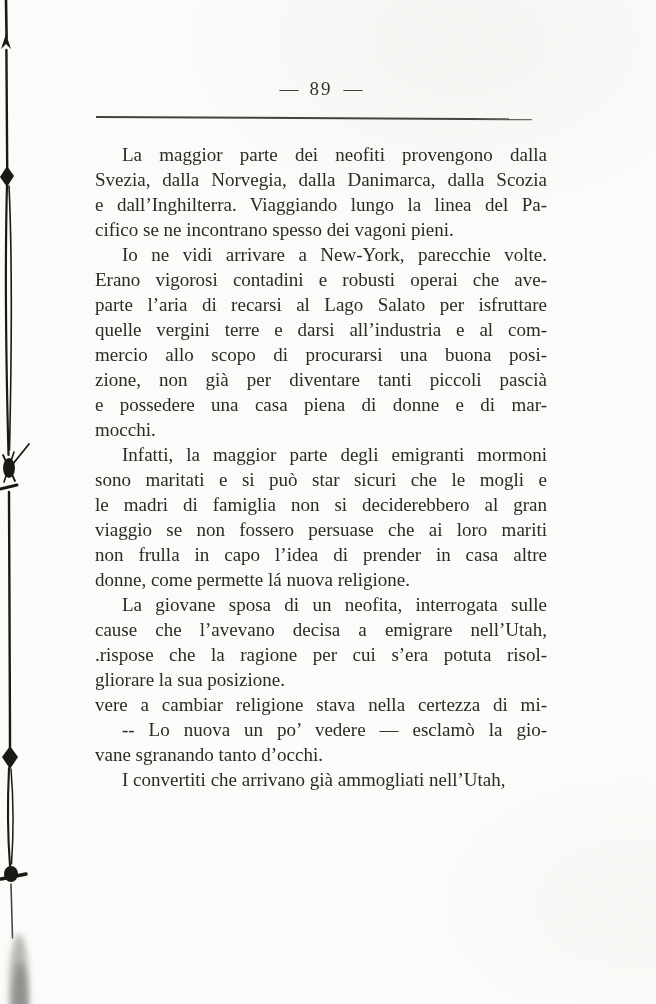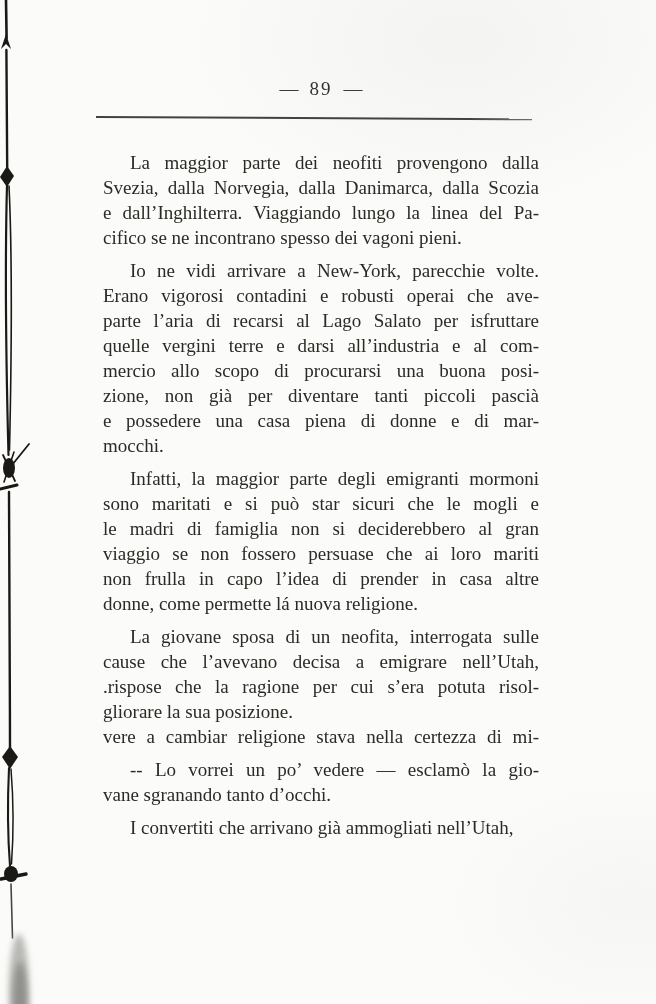--- a/index.html
+++ b/index.html
@@ -28,21 +28,21 @@
   .pagenum{letter-spacing:2px;}
   .rule{
     position:absolute;top:116px;left:96px;width:436px;height:2px;
     background:linear-gradient(90deg, var(--rule) 85%, rgba(69,66,60,.75));
     transform:rotate(0.3deg);transform-origin:left center;border:none;
   }
   .body{
     position:absolute;top:142px;left:95px;width:452px;
     font-size:19px;color:var(--ink);
   }
-  .para{margin:8px;padding:0;font-family:Liberation Serif, serif;}
+  .para{margin:0;padding:0;font-family:Liberation Serif, serif;}
   .line{
     height:25px;line-height:25px;white-space:nowrap;overflow:hidden;
     text-align:justify;text-align-last:justify;
   }
   .line.pfirst{text-indent:27px;}
   .line.plast{text-align-last:left;}
 </style>
 </head>
 <body>
 
@@ -114,21 +114,21 @@
         <div class="line plast">donne, come permette lá nuova religione.</div>
       </div>
       <div class="para">
         <div class="line pfirst">La giovane sposa di un neofita, interrogata sulle</div>
         <div class="line">cause che l’avevano decisa a emigrare nell’Utah,</div>
         <div class="line">.rispose che la ragione per cui s’era potuta risol-</div>
         <div class="line plast">gliorare la sua posizione.</div>
         <div class="line">vere a cambiar religione stava nella certezza di mi-</div>
       </div>
       <div class="para">
-        <div class="line pfirst">-- Lo vorrei un po’ vedere — esclamò la gio-</div>
+        <div class="line pfirst">-- Lo nuova un po’ vedere — esclamò la gio-</div>
         <div class="line plast">vane sgranando tanto d’occhi.</div>
       </div>
       <div class="para">
         <div class="line pfirst plast">I convertiti che arrivano già ammogliati nell’Utah,</div>
       </div>
     </div>
 
 </div>
 
 </body></html>

